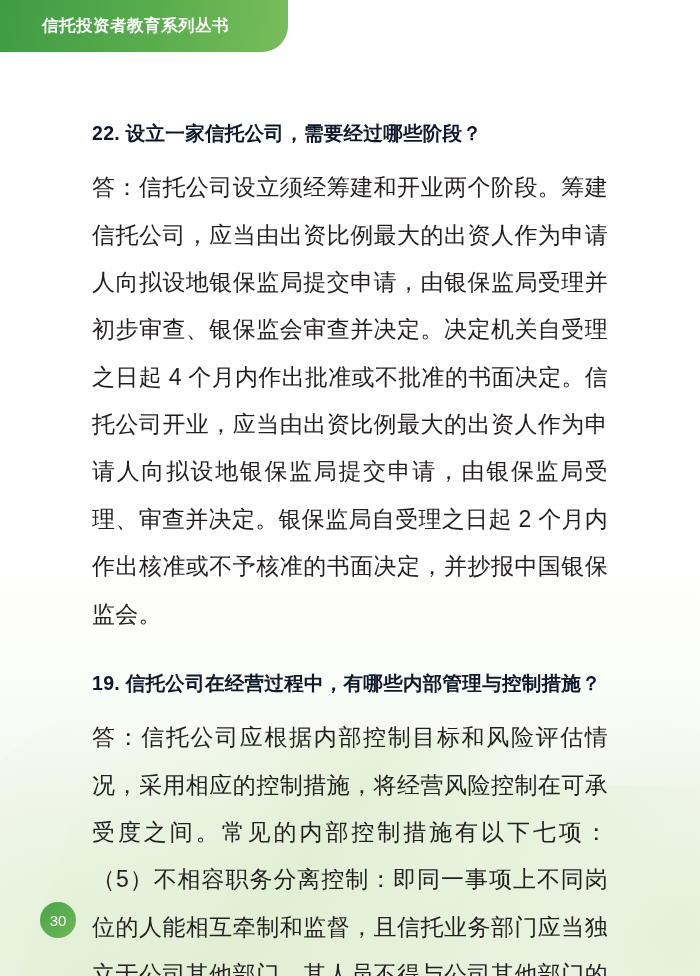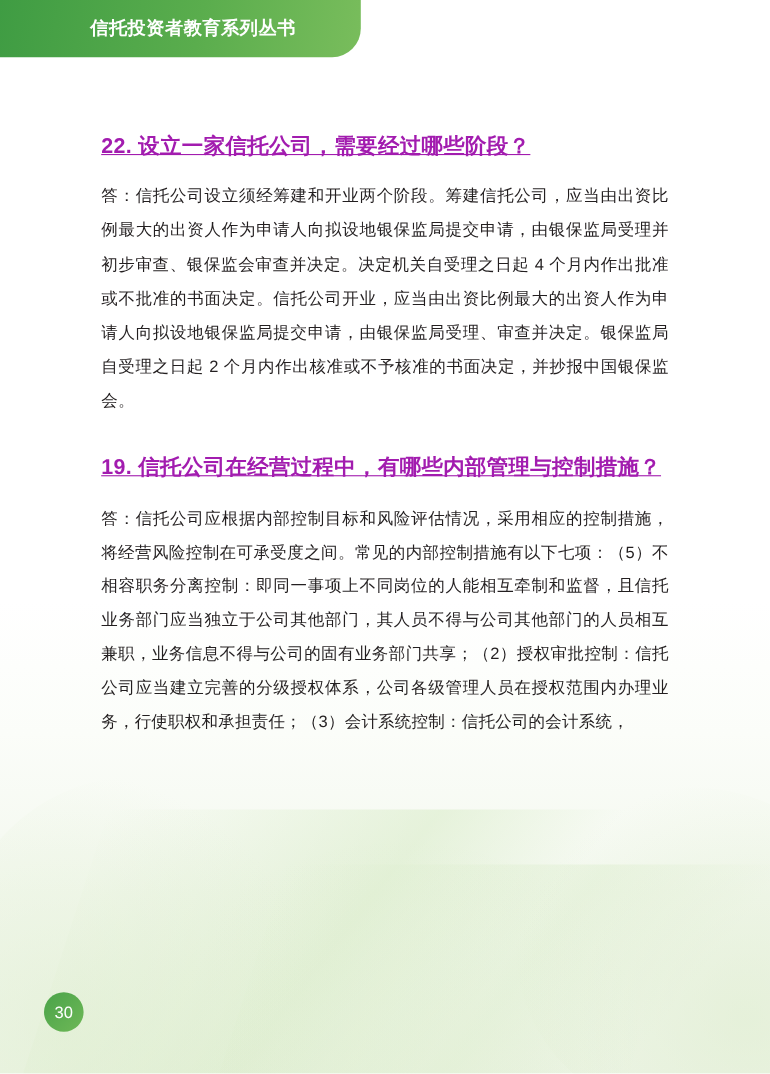--- a/index.html
+++ b/index.html
@@ -75,21 +75,20 @@
     top: 0;
     left: 0;
     width: 288px;
     height: 52px;
     background: linear-gradient(100deg, #3f9c43 0%, #5aad4d 55%, #79bd5c 100%);
     border-bottom-right-radius: 26px;
     border-top-right-radius: 0;
     display: flex;
     align-items: center;
     z-index: 3;
-    padding-left: 40px;
   }
   .header-title {
     color: #ffffff;
     font-size: 16.5px;
     font-weight: bold;
     letter-spacing: 0.5px;
     margin-left: 42px;
     white-space: nowrap;
   }
 
@@ -101,31 +100,30 @@
     width: 516px;
     z-index: 2;
   }
   .qa-block {
     margin-bottom: 0;
   }
   .qa-block + .qa-block {
     margin-top: 30px;
   }
   .q-heading {
-    color: #a21caf;
+    color: #0f172a;
     font-size: 19.5px;
     font-weight: bold;
     line-height: 1.55;
     letter-spacing: 0.3px;
     margin: 0 0 16px 0;
-    text-decoration: underline;
   }
   .a-body {
     color: #231f20;
-    font-size: 15px;
+    font-size: 23px;
     line-height: 2.06;
     text-align: justify;
     text-justify: inter-ideograph;
     letter-spacing: 0.2px;
     margin: 0;
   }
 
   
   .page-number {
     position: absolute;

